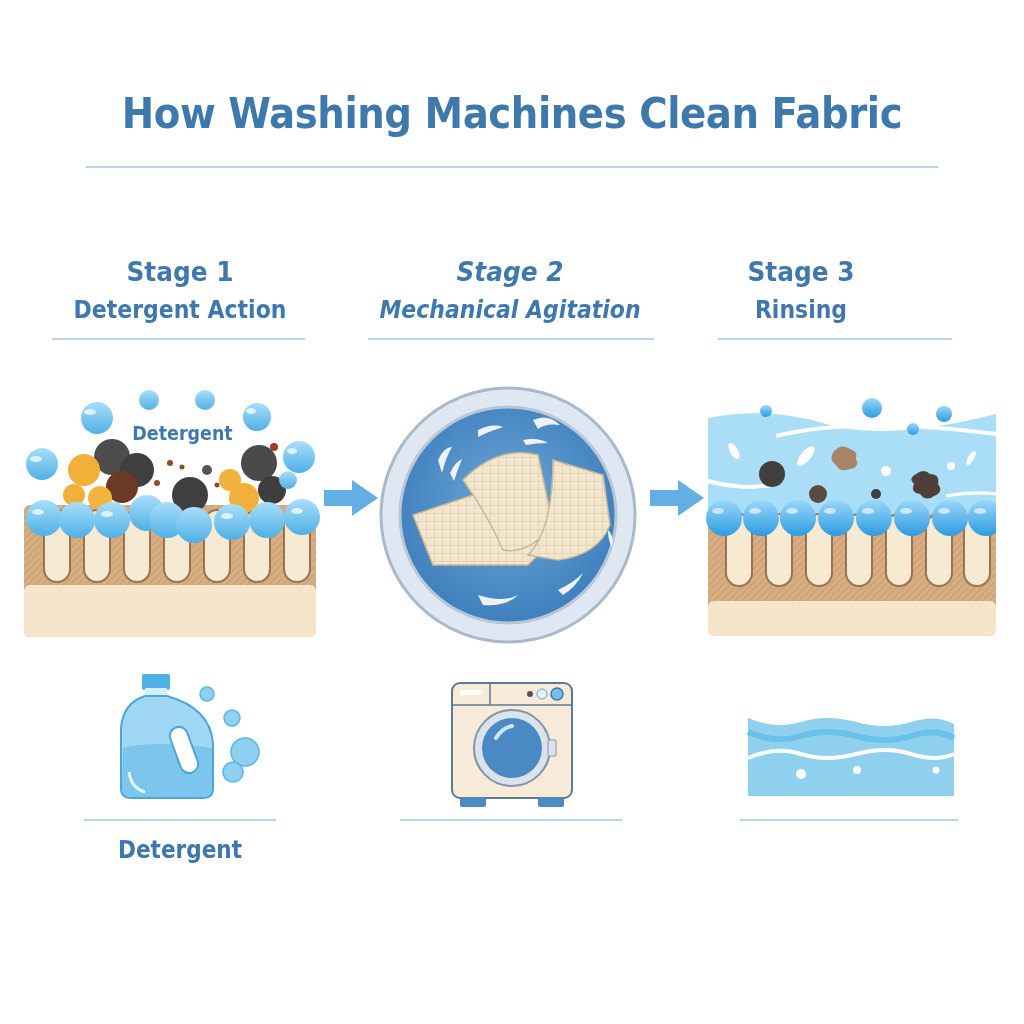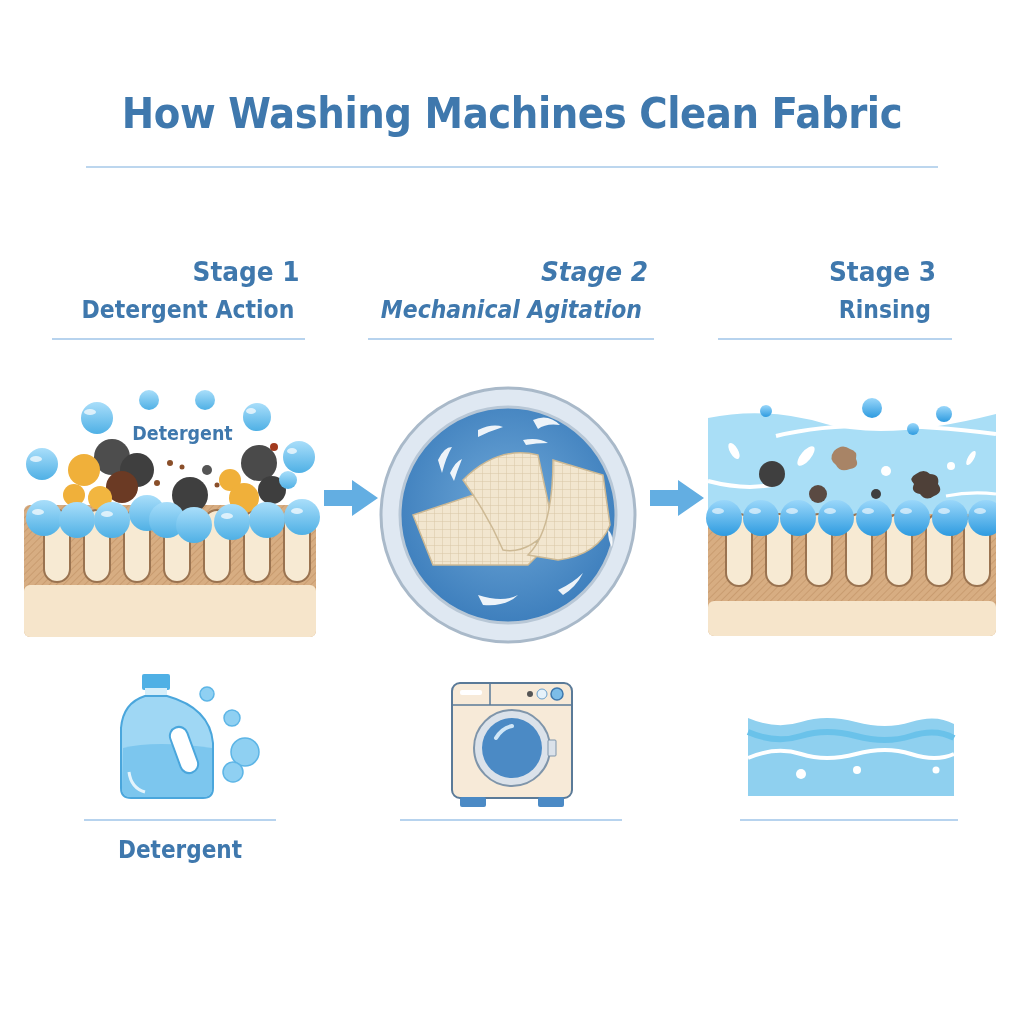--- a/index.html
+++ b/index.html
@@ -6,21 +6,21 @@
   html, body { width: 1024px; height: 1024px; background: #ffffff; overflow: hidden; }
   body { position: relative; font-family: "DejaVu Sans", sans-serif; color: #3f78ad; }
   .abs { position: absolute; }
   .title {
     left: 0; width: 1024px; top: 88px; text-align: center;
     font-size: 43px; font-weight: bold; color: #3f78ad; letter-spacing: -0.5px;
     font-family: "DejaVu Sans", sans-serif;
     transform: scaleX(0.9);
   }
   .title-rule { left: 86px; width: 852px; top: 166px; height: 2px; background: #bcd6ee; }
-  .stage-head { text-align: right; font-weight: bold; color: #3f78ad; }
+  .stage-head { text-align: center; font-weight: bold; color: #3f78ad; }
   .stage-num { font-size: 27px; transform: scaleX(0.92); display: block; }
   .stage-name { font-size: 25px; margin-top: 8px; transform: scaleX(0.88); display: block; white-space: nowrap; }
   .rule { height: 2px; background: #b7d3ee; }
   .arrow { width: 60px; height: 40px; }
   .label-bottom { font-size: 24px; font-weight: bold; color: #3f78ad; text-align: center; transform: scaleX(0.9); }
   .inline-label { font-size: 19px; font-weight: bold; color: #3f78ad; transform: scaleX(0.92); }
 </style>
 </head>
 <body>
 
@@ -32,21 +32,21 @@
   <span class="stage-name">Detergent Action</span>
 </div>
 <div class="abs rule" style="left:52px;width:253px;top:338px;"></div>
 
 <div class="abs stage-head" style="left:360px;width:300px;top:256px;font-style:italic;">
   <span class="stage-num">Stage 2</span>
   <span class="stage-name">Mechanical Agitation</span>
 </div>
 <div class="abs rule" style="left:368px;width:286px;top:338px;"></div>
 
-<div class="abs stage-head" style="left:696px;width:250px;top:256px;">
+<div class="abs stage-head" style="left:676px;width:250px;top:256px;">
   <span class="stage-num">Stage 3</span>
   <span class="stage-name">Rinsing</span>
 </div>
 <div class="abs rule" style="left:718px;width:234px;top:338px;"></div>
 
 <div class="abs" style="left:22px;top:385px;width:300px;height:255px;">
   <svg width="300" height="255" viewBox="0 0 300 255">
     <defs>
       <linearGradient id="b1" x1="0" y1="0" x2="0" y2="1">
         <stop offset="0" stop-color="#a9defa"></stop>

